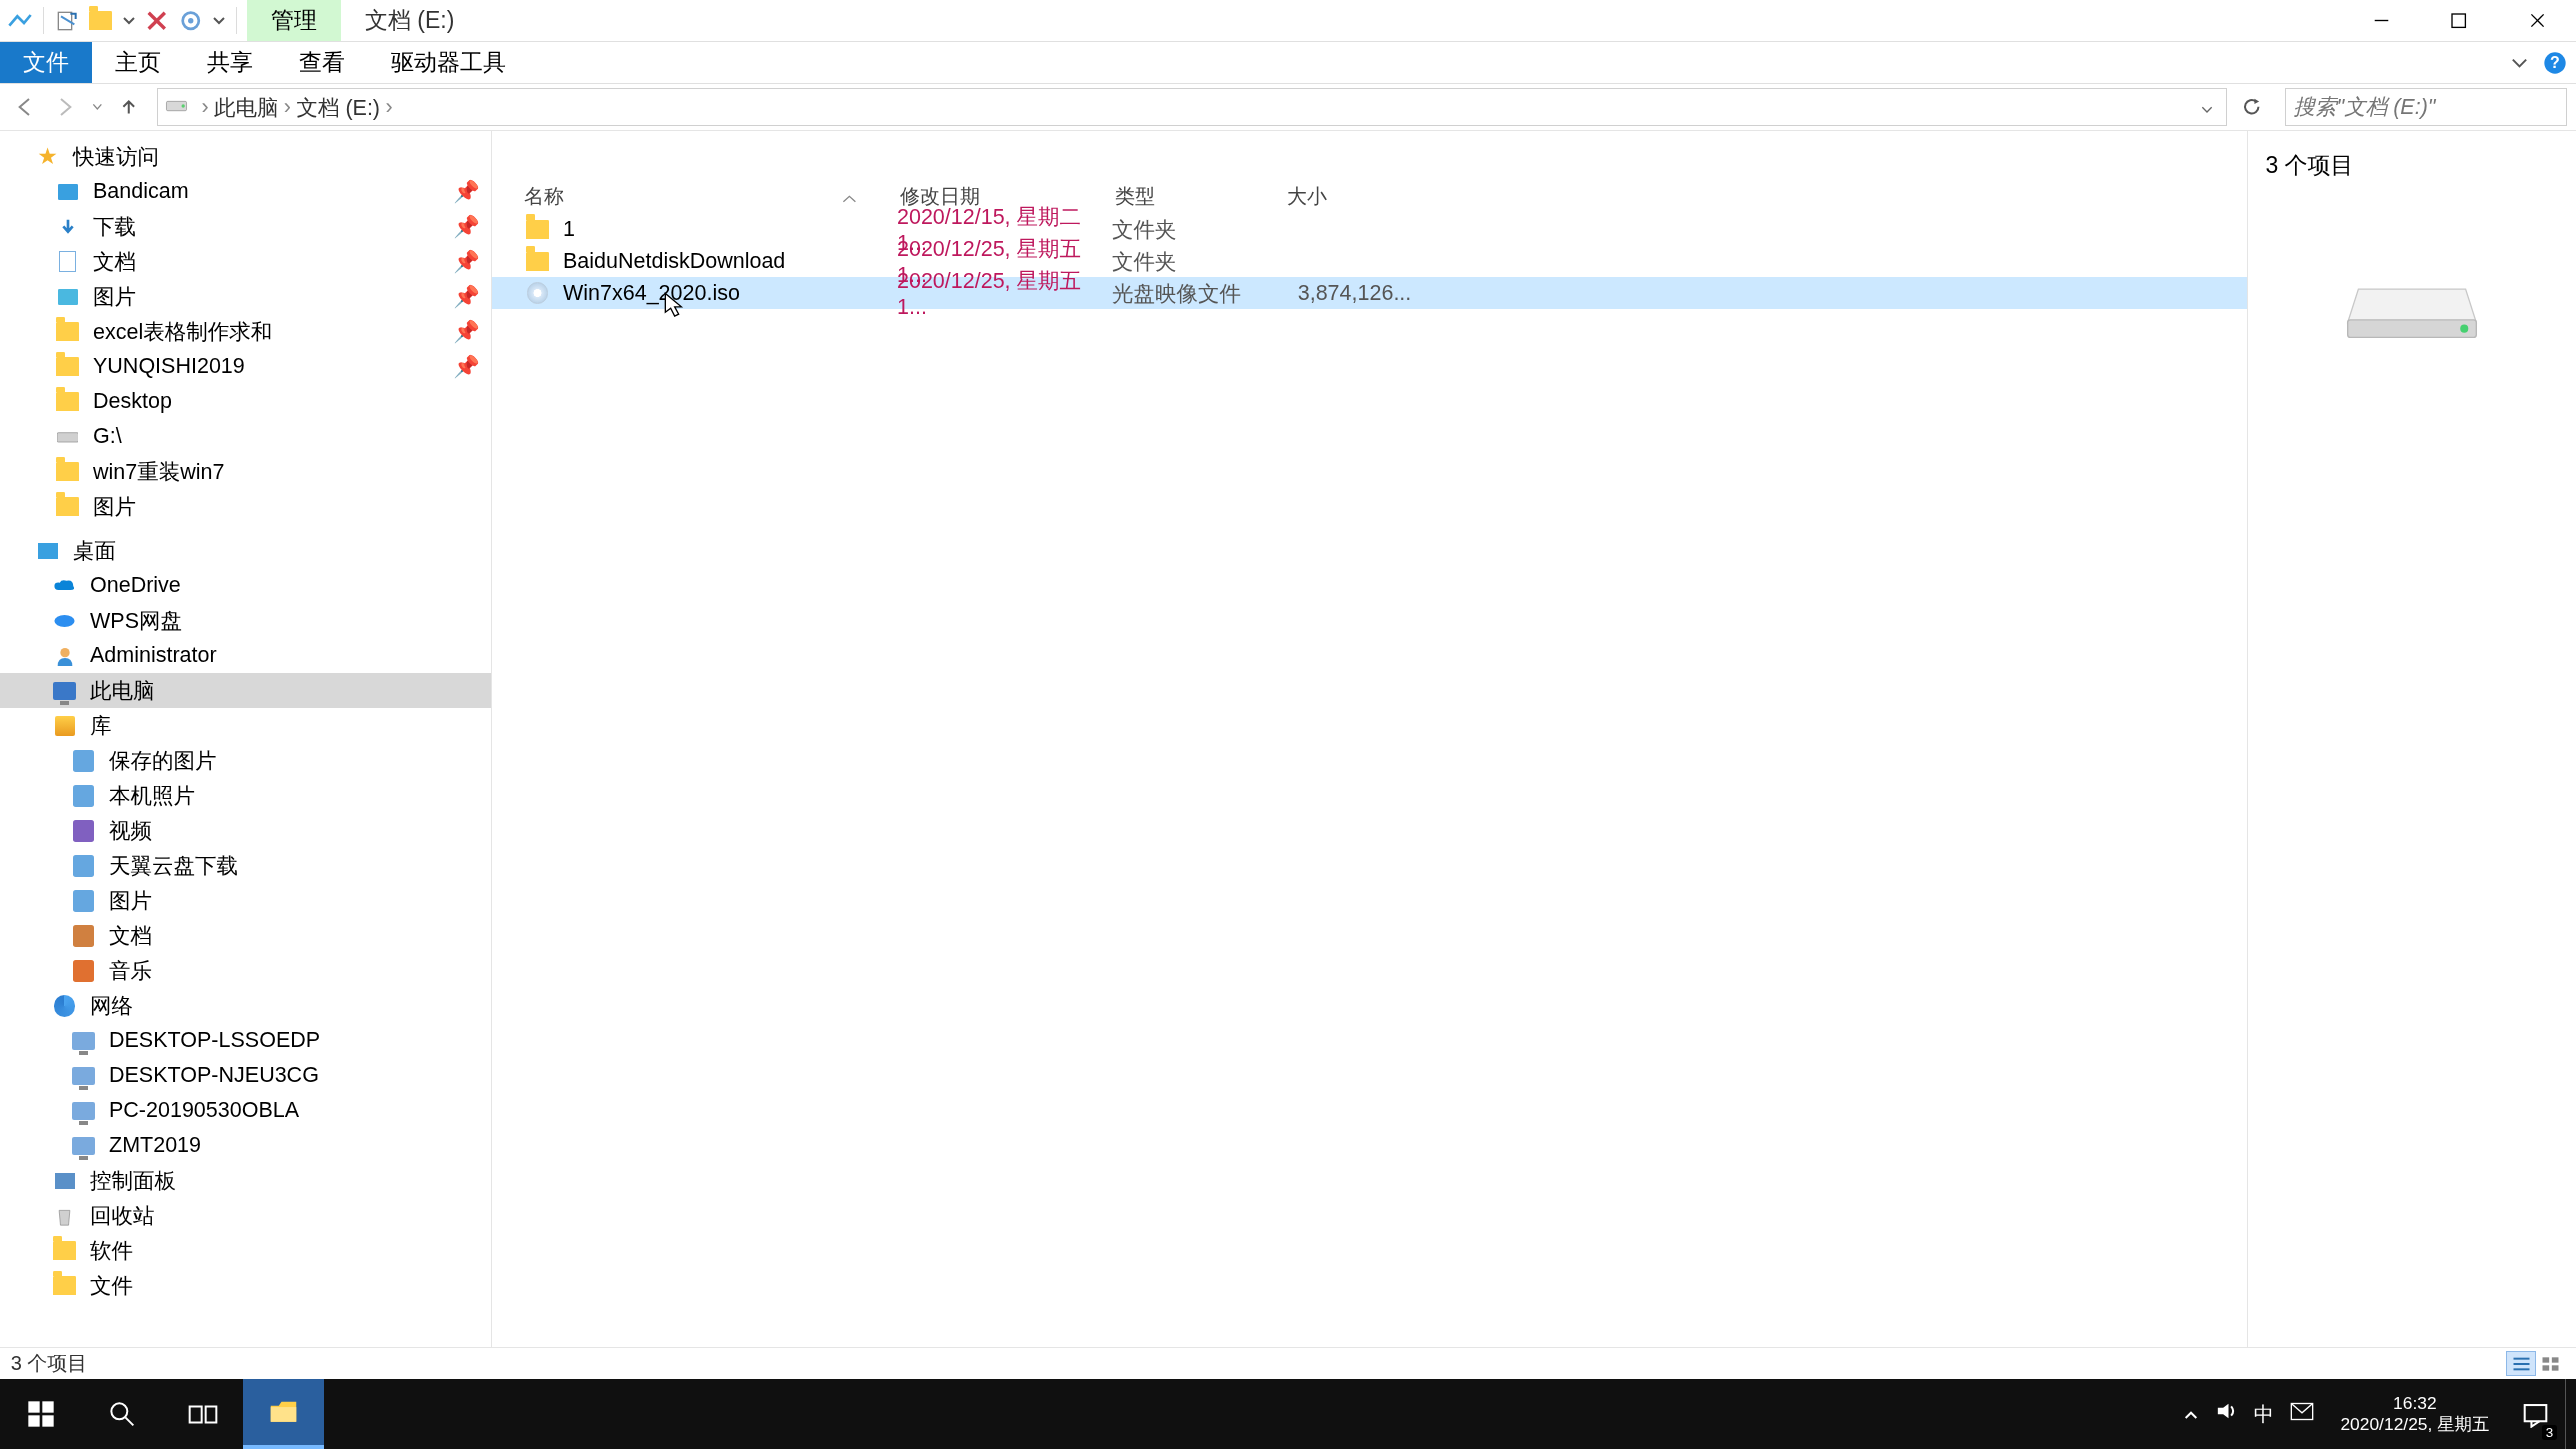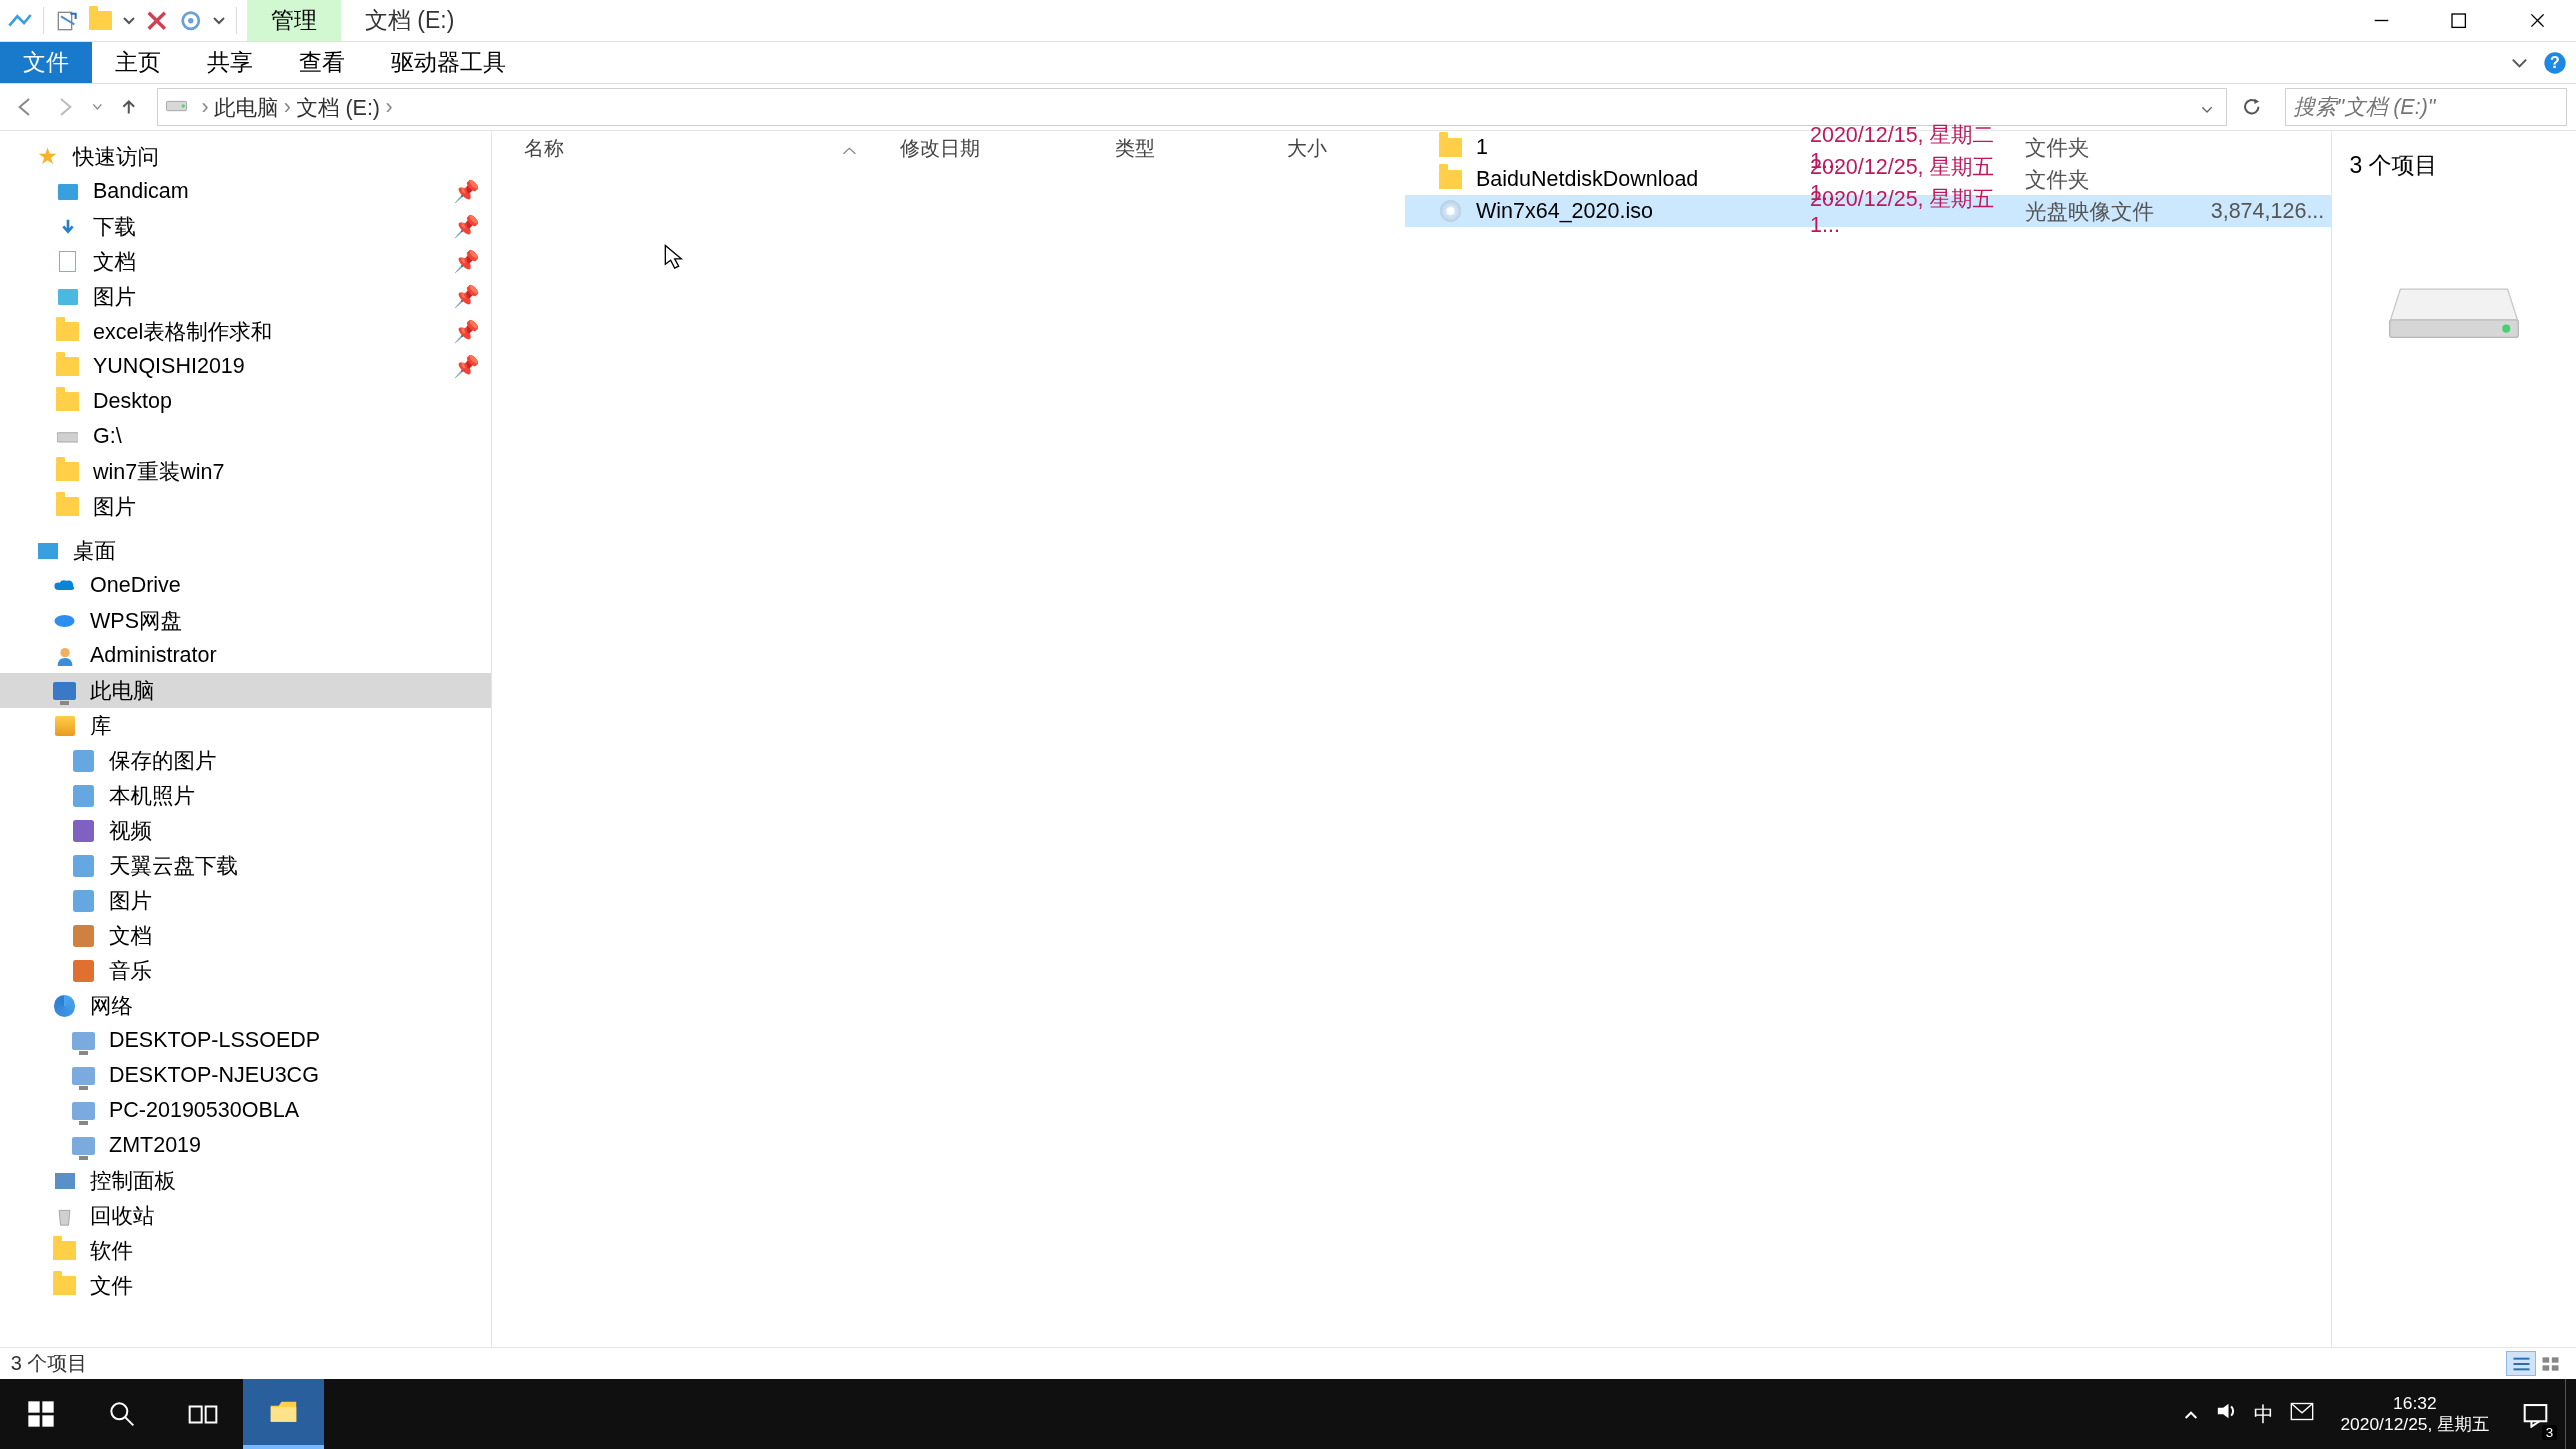--- a/index.html
+++ b/index.html
@@ -70,21 +70,21 @@
 .tree { }
 .tnode {
   height: 35px; display:flex; align-items:center; padding-left: var(--ind,34px);
   font-size: 21.5px; color:#000;
 }
 .tnode.sel { background:#d8d8d8; }
 .tnode .ticon { width:27px; height:27px; margin-right:12px; display:flex; align-items:center; justify-content:center; }
 .tnode .pin { margin-left:auto; margin-right:10.7px; color:#a0a0a0; }
 
 .filepane { flex:1; display:flex; min-width:0; }
-.listarea { flex:1; display:flex; flex-direction:row; }
+.listarea { flex:1; display:flex; flex-direction:column;margin-top:48px; }
 .cols { height:34px; display:flex; align-items:center; color:#444; font-size:20px; padding-left:16px; }
 .cols .col { padding-left:16px; }
 .cols .cname { width:376px; display:flex; align-items:center; gap:94px; }
 .cols .cname .sort { color:#888; margin-left:auto; margin-right:27px; }
 .cols .cdate { width:215px; }
 .cols .ctype { width:172px; }
 .cols .csize { width:134px; text-align:left; }
 .rows { flex:1; }
 .row {
   height: 32px; display:flex; align-items:center; padding-left:16px;

